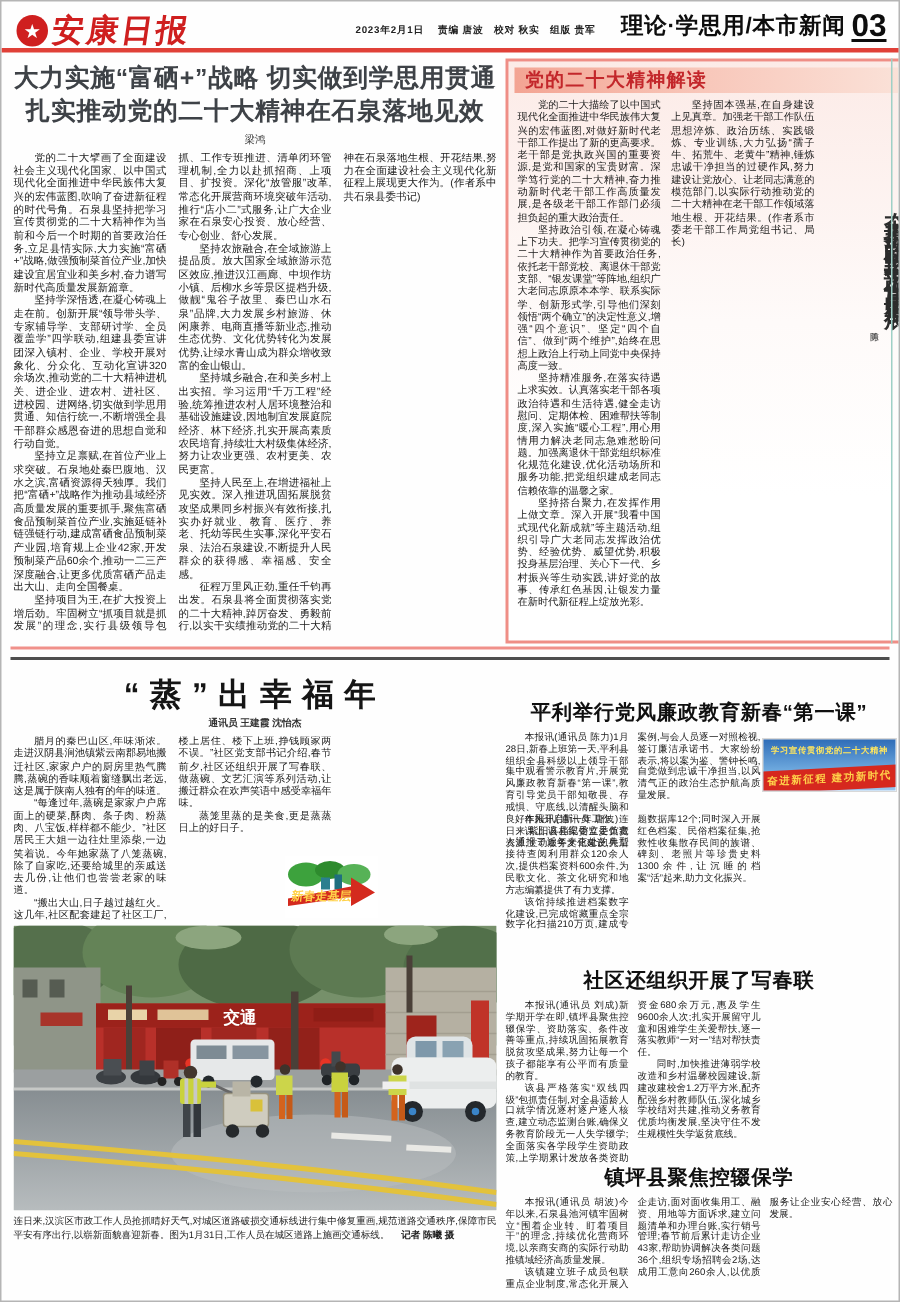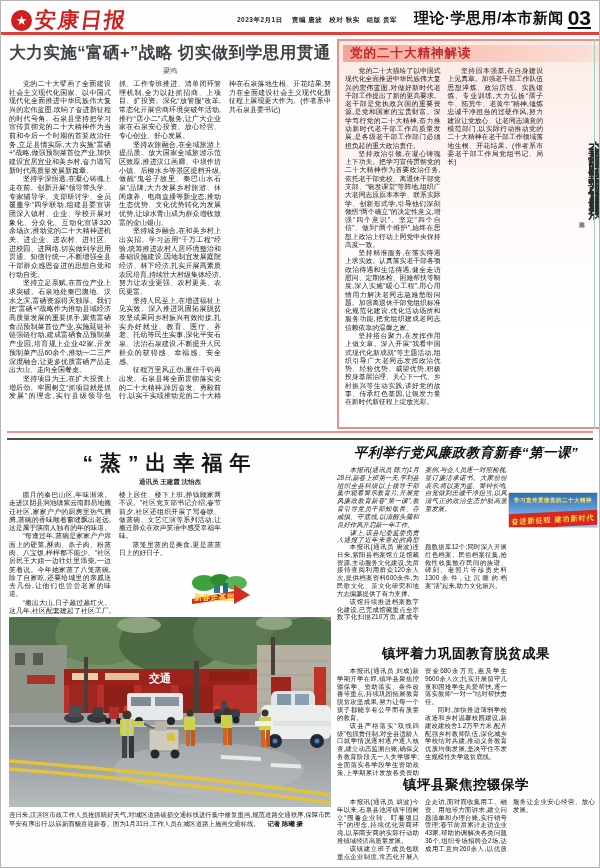--- a/index.html
+++ b/index.html
@@ -54,21 +54,21 @@
   .xclogo{position:absolute;left:189px;top:570px;width:62px;height:41px;background:#fff;z-index:2;}
   
   .photo{position:absolute;left:8px;top:616px;width:386px;height:190px;overflow:hidden;}
   .caption{position:absolute;left:8px;top:810px;width:322px;font-size:6.4px;line-height:1.38;
            text-align:justify;color:#1c1c1c;}
   .caption .credit{font-weight:bold;white-space:nowrap;margin-left:6px;}
   
   .brief{position:absolute;left:336px;width:258px;}
   .brief h3{margin:0 0 4px;font-size:13.5px;text-align:center;color:#101010;letter-spacing:.5px;}
   .brief-body{column-count:3;column-gap:6px;font-size:6.4px;line-height:1.22;}
-  .b1{top:443px;font-style:italic;} .b1 .brief-body{height:79px;}
+  .b1{top:465px;} .b1 .brief-body{height:79px;}
   .b2{top:542px;} .b2 .brief-body{height:81px;}
   .b3{top:644px;} .b3 .brief-body{height:111px;}
   .b4{top:775px;} .b4 .brief-body{height:68px;}
   
   .pbanner{position:absolute;left:508px;top:492px;width:88px;height:34px;z-index:2;
            background:linear-gradient(180deg,#2f6db8 0%,#6ea9de 60%,#9cc6ee 100%);
            overflow:hidden;box-shadow:0 0 0 1px #d8d8d8;}
   .pbanner-l1{margin-top:4px;text-align:center;font-size:5.5px;font-weight:bold;color:#ffe65e;letter-spacing:.5px;}
   .pbanner-ribbon{position:absolute;left:-4px;bottom:0;width:96px;height:15px;background:#d6281e;
            transform:skewY(-3deg);text-align:center;}
@@ -89,20 +89,21 @@
   </div>
   <div class="section-head">
     <span class="sec-title">理论·学思用/本市新闻</span>
     <span class="pageno">03</span>
   </div>
   <div class="rule-red-top"></div>
 
   <section class="lead">
     <h1>
       <div>大力实施“富硒+”战略 切实做到学思用贯通</div>
+      <div>扎实推动党的二十大精神在石泉落地见效</div>
     </h1>
     <div class="lead-author">梁鸿</div>
     <div class="lead-body colbody">
         <p>党的二十大擘画了全面建设社会主义现代化国家、以中国式现代化全面推进中华民族伟大复兴的宏伟蓝图,吹响了奋进新征程的时代号角。石泉县坚持把学习宣传贯彻党的二十大精神作为当前和今后一个时期的首要政治任务,立足县情实际,大力实施“富硒+”战略,做强预制菜首位产业,加快建设宜居宜业和美乡村,奋力谱写新时代高质量发展新篇章。</p>
         <p>坚持学深悟透,在凝心铸魂上走在前。创新开展“领导带头学、专家辅导学、支部研讨学、全员覆盖学”四学联动,组建县委宣讲团深入镇村、企业、学校开展对象化、分众化、互动化宣讲320余场次,推动党的二十大精神进机关、进企业、进农村、进社区、进校园、进网络,切实做到学思用贯通、知信行统一,不断增强全县干部群众感恩奋进的思想自觉和行动自觉。</p>
         <p>坚持立足禀赋,在首位产业上求突破。石泉地处秦巴腹地、汉水之滨,富硒资源得天独厚。我们把“富硒+”战略作为推动县域经济高质量发展的重要抓手,聚焦富硒食品预制菜首位产业,实施延链补链强链行动,建成富硒食品预制菜产业园,培育规上企业42家,开发预制菜产品60余个,推动一二三产深度融合,让更多优质富硒产品走出大山、走向全国餐桌。</p>
         <p>坚持项目为王,在扩大投资上增后劲。牢固树立“抓项目就是抓发展”的理念,实行县级领导包抓、工作专班推进、清单闭环管理机制,全力以赴抓招商、上项目、扩投资。深化“放管服”改革,常态化开展营商环境突破年活动,推行“店小二”式服务,让广大企业家在石泉安心投资、放心经营、专心创业、舒心发展。</p>
         <p>坚持农旅融合,在全域旅游上提品质。放大国家全域旅游示范区效应,推进汉江画廊、中坝作坊小镇、后柳水乡等景区提档升级,做靓“鬼谷子故里、秦巴山水石泉”品牌,大力发展乡村旅游、休闲康养、电商直播等新业态,推动生态优势、文化优势转化为发展优势,让绿水青山成为群众增收致富的金山银山。</p>
         <p>坚持城乡融合,在和美乡村上出实招。学习运用“千万工程”经验,统筹推进农村人居环境整治和基础设施建设,因地制宜发展庭院经济、林下经济,扎实开展高素质农民培育,持续壮大村级集体经济,努力让农业更强、农村更美、农民更富。</p>
         <p>坚持人民至上,在增进福祉上见实效。深入推进巩固拓展脱贫攻坚成果同乡村振兴有效衔接,扎实办好就业、教育、医疗、养老、托幼等民生实事,深化平安石泉、法治石泉建设,不断提升人民群众的获得感、幸福感、安全感。</p>
@@ -282,21 +283,21 @@
   </div>
 
   <section class="brief b2">
     <div class="brief-body colbody">
         <p>本报讯(通讯员 唐波)连日来,紫阳县档案馆立足馆藏资源,主动服务文化建设,先后接待查阅利用群众120余人次,提供档案资料600余件,为民歌文化、茶文化研究和地方志编纂提供了有力支撑。</p>
         <p>该馆持续推进档案数字化建设,已完成馆藏重点全宗数字化扫描210万页,建成专题数据库12个;同时深入开展红色档案、民俗档案征集,抢救性收集散存民间的族谱、碑刻、老照片等珍贵史料1300余件,让沉睡的档案“活”起来,助力文化振兴。</p>
       </div>
   </section>
 
   <section class="brief b3">
-    <h3>镇坪着力巩固教育脱贫成果</h3>
+    <h3>社区还组织开展了写春联</h3>
     <div class="brief-body colbody">
         <p>本报讯(通讯员 刘成)新学期开学在即,镇坪县聚焦控辍保学、资助落实、条件改善等重点,持续巩固拓展教育脱贫攻坚成果,努力让每一个孩子都能享有公平而有质量的教育。</p>
         <p>该县严格落实“双线四级”包抓责任制,对全县适龄人口就学情况逐村逐户逐人核查,建立动态监测台账,确保义务教育阶段无一人失学辍学;全面落实各学段学生资助政策,上学期累计发放各类资助资金680余万元,惠及学生9600余人次;扎实开展留守儿童和困难学生关爱帮扶,逐一落实教师“一对一”结对帮扶责任。</p>
         <p>同时,加快推进薄弱学校改造和乡村温馨校园建设,新建改建校舍1.2万平方米,配齐配强乡村教师队伍,深化城乡学校结对共建,推动义务教育优质均衡发展,坚决守住不发生规模性失学返贫底线。</p>
       </div>
   </section>
 
   <section class="brief b4">
     <h3>镇坪县聚焦控辍保学</h3>
     <div class="brief-body colbody">

